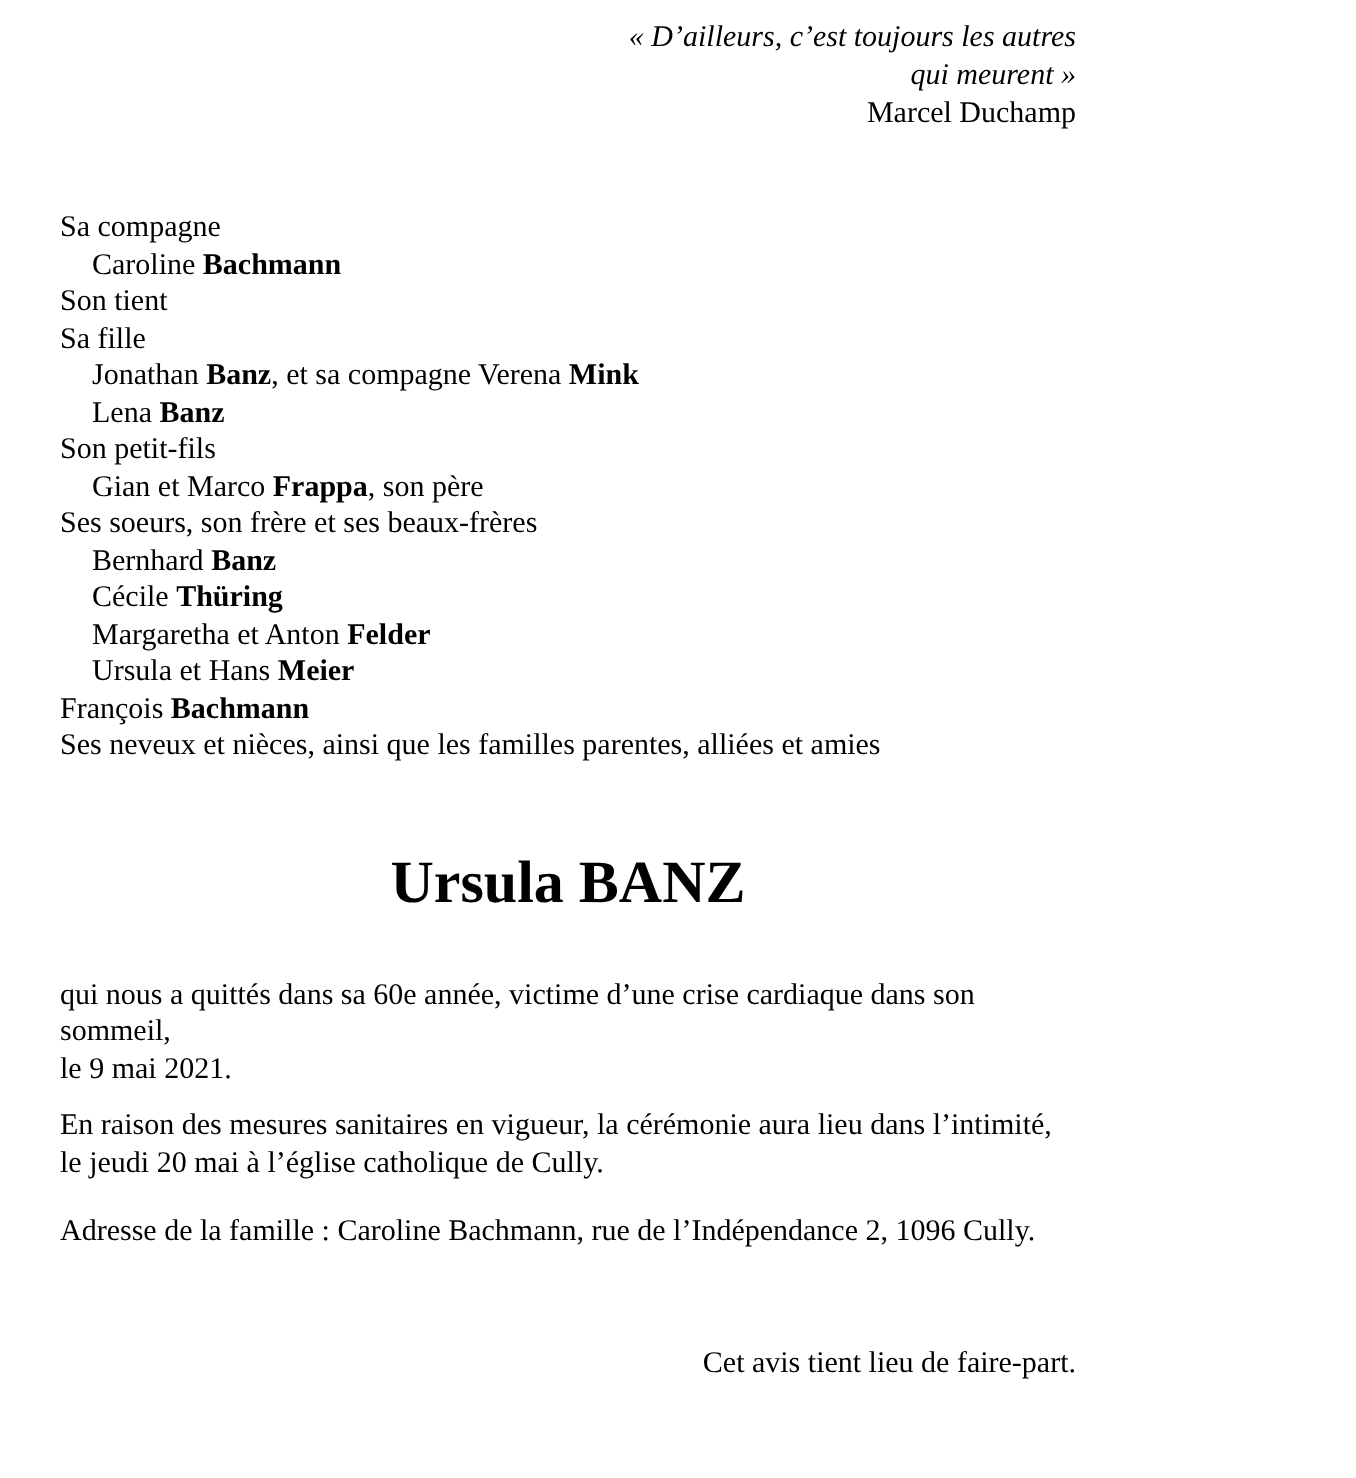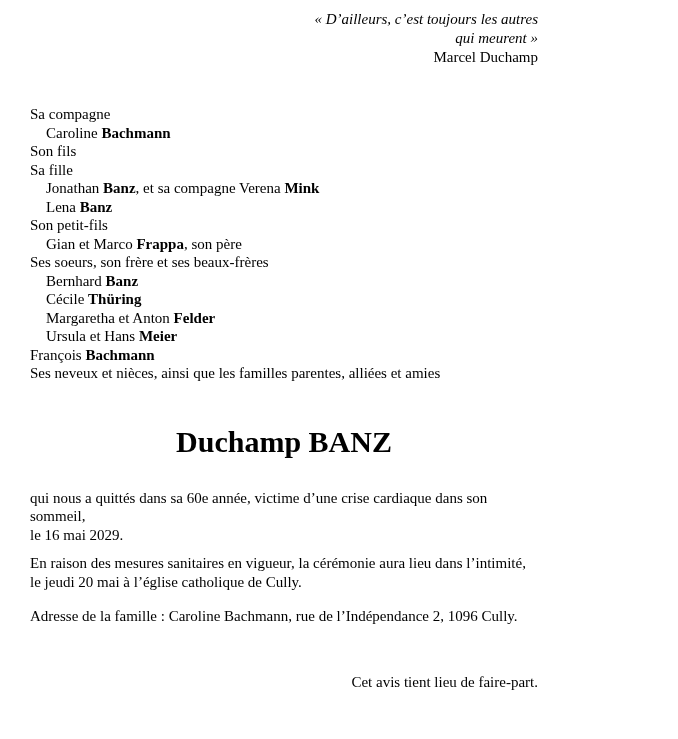--- a/index.html
+++ b/index.html
@@ -68,40 +68,40 @@
 
   <div class="quote">
     <div class="q-line">« D’ailleurs, c’est toujours les autres</div>
     <div class="q-line">qui meurent »</div>
     <div class="q-attr">Marcel Duchamp</div>
   </div>
 
   <div class="family">
     <div class="f-line"><span>Sa compagne</span></div>
     <div class="f-line indent"><span>Caroline </span><b>Bachmann</b></div>
-    <div class="f-line"><span>Son fils</span></div>
+    <div class="f-line"><span>Son tient</span></div>
     <div class="f-line"><span>Sa fille</span></div>
     <div class="f-line indent"><span>Jonathan </span><b>Banz</b><span>, et sa compagne Verena </span><b>Mink</b></div>
     <div class="f-line indent"><span>Lena </span><b>Banz</b></div>
     <div class="f-line"><span>Son petit-fils</span></div>
     <div class="f-line indent"><span>Gian et Marco </span><b>Frappa</b><span>, son père</span></div>
     <div class="f-line"><span>Ses soeurs, son frère et ses beaux-frères</span></div>
     <div class="f-line indent"><span>Bernhard </span><b>Banz</b></div>
     <div class="f-line indent"><span>Cécile </span><b>Thüring</b></div>
     <div class="f-line indent"><span>Margaretha et Anton </span><b>Felder</b></div>
     <div class="f-line indent"><span>Ursula et Hans </span><b>Meier</b></div>
     <div class="f-line"><span>François </span><b>Bachmann</b></div>
     <div class="f-line"><span>Ses neveux et nièces, ainsi que les familles parentes, alliées et amies</span></div>
   </div>
 
 
-  <div class="deceased-name">Duchamp BANZ</div>
+  <div class="deceased-name">Ursula BANZ</div>
 
   <div class="para para-death">qui nous a quittés dans sa 60e année, victime d’une crise cardiaque dans son sommeil,
-le 16 mai 2029.</div>
+le 9 mai 2021.</div>
 
   <div class="para para-ceremony">En raison des mesures sanitaires en vigueur, la cérémonie aura lieu dans l’intimité,
 le jeudi 20 mai à l’église catholique de Cully.</div>
 
   <div class="para para-address">Adresse de la famille : Caroline Bachmann, rue de l’Indépendance 2, 1096 Cully.</div>
 
   <div class="footer-note">Cet avis tient lieu de faire-part.</div>
 
 </div>
 

